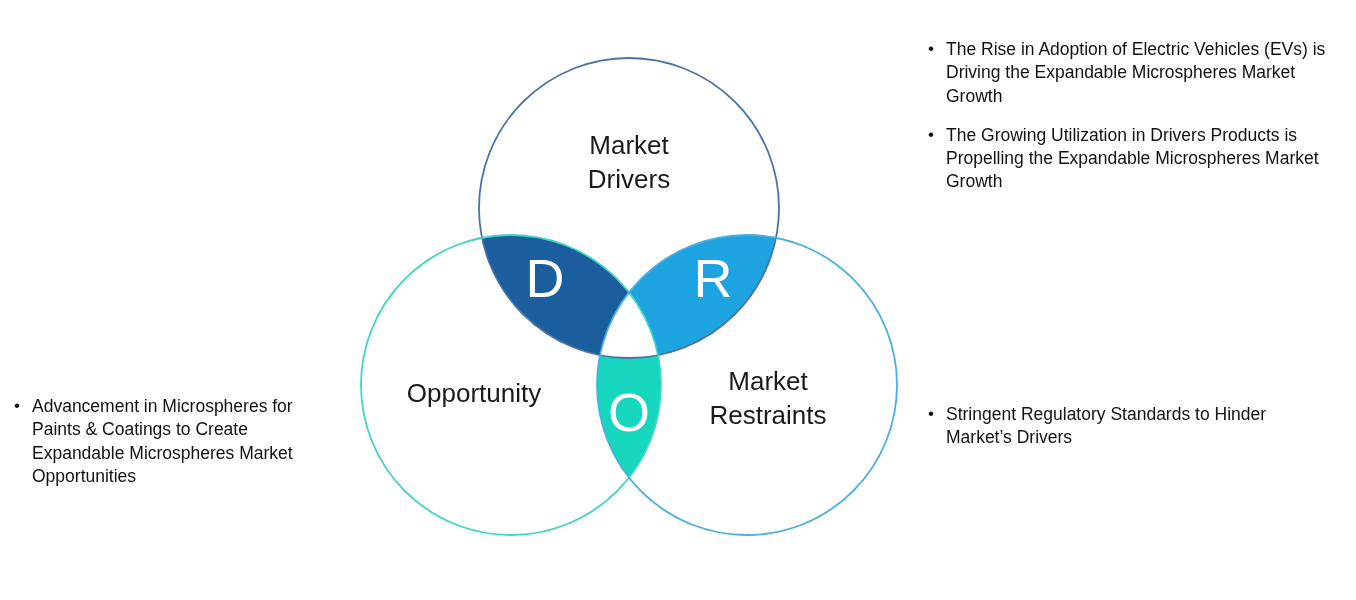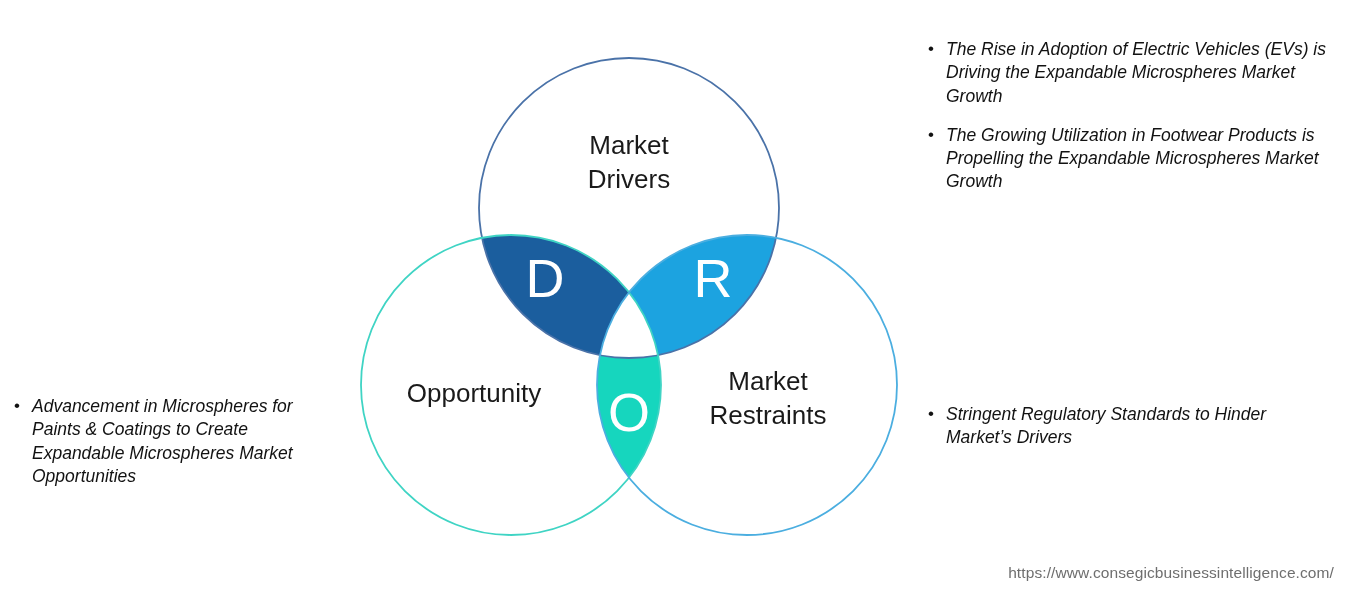--- a/index.html
+++ b/index.html
@@ -65,21 +65,20 @@
   .bullet-item:last-child { margin-bottom: 0; }
   .bullet-dot {
     flex: 0 0 auto;
     width: 18px;
     font-size: 17px;
     line-height: 1.33;
     color: #121212;
   }
   .bullet-text {
     flex: 1 1 auto;
-    font-style: italic;
   }
 
   #drivers-list {
     left: 928px;
     top: 38px;
     width: 400px;
   }
   #restraints-list {
     left: 928px;
     top: 403px;
@@ -170,33 +169,32 @@
     </svg>
   </div>
 
   <div id="drivers-list" class="bullet-block">
     <div class="bullet-item">
       <span class="bullet-dot">•</span>
       <span class="bullet-text">The Rise in Adoption of Electric Vehicles (EVs) is Driving the Expandable Microspheres Market Growth</span>
     </div>
     <div class="bullet-item">
       <span class="bullet-dot">•</span>
-      <span class="bullet-text">The Growing Utilization in Footwear Products is Propelling the Expandable Microspheres Market Growth</span>
+      <span class="bullet-text">The Growing Utilization in Drivers Products is Propelling the Expandable Microspheres Market Growth</span>
     </div>
   </div>
 
   <div id="restraints-list" class="bullet-block">
     <div class="bullet-item">
       <span class="bullet-dot">•</span>
       <span class="bullet-text">Stringent Regulatory Standards to Hinder Market’s Drivers</span>
     </div>
   </div>
 
   <div id="opportunity-list" class="bullet-block">
     <div class="bullet-item">
       <span class="bullet-dot">•</span>
       <span class="bullet-text">Advancement in Microspheres for Paints &amp; Coatings to Create Expandable Microspheres Market Opportunities</span>
     </div>
   </div>
 
-  <div id="source-url">https://www.consegicbusinessintelligence.com/</div>
 
 </div>
 
 </body></html>

